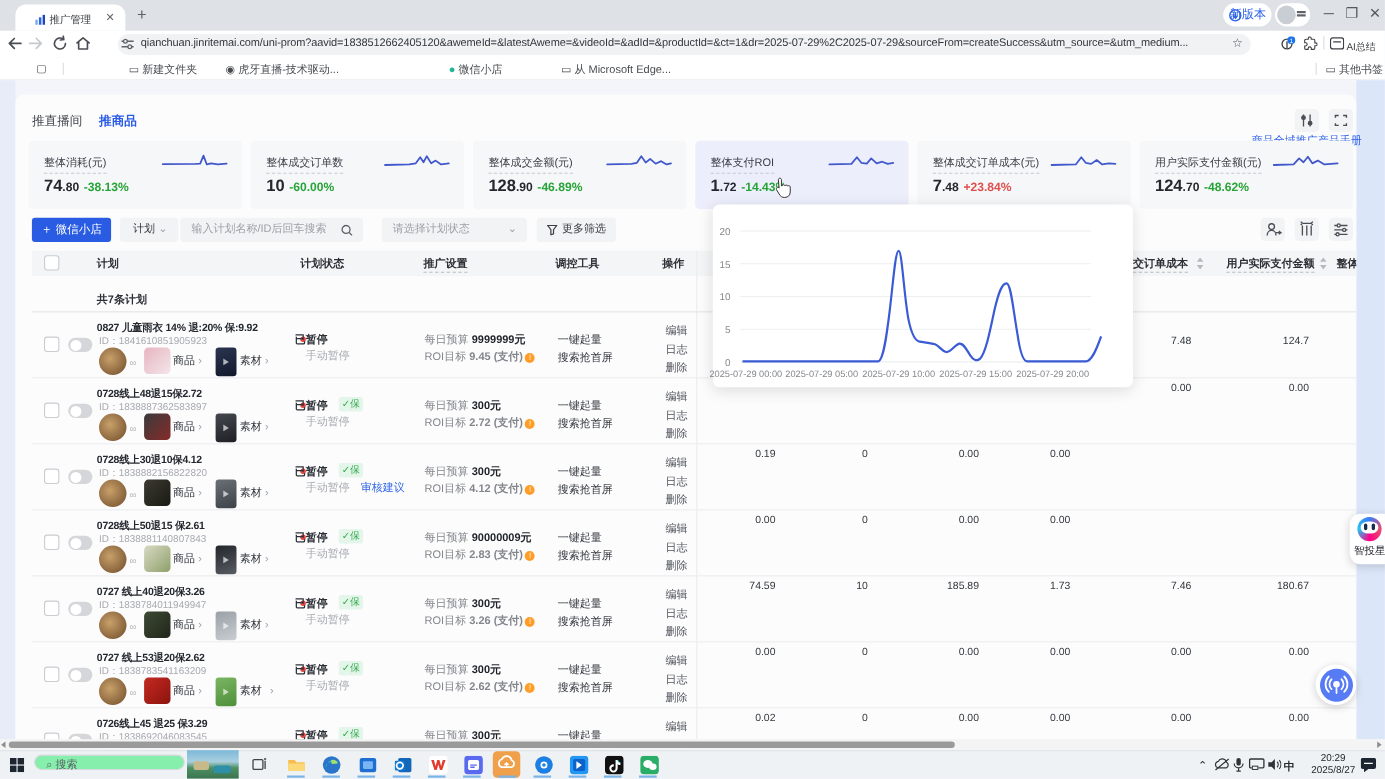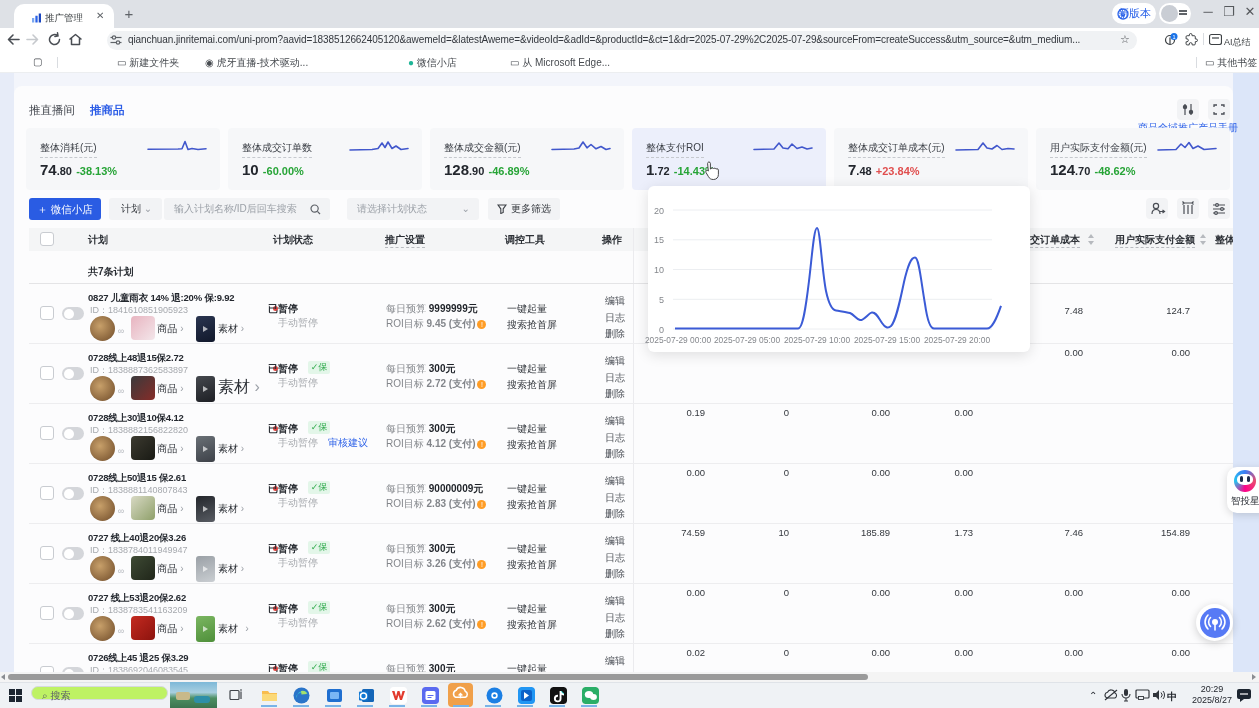--- a/index.html
+++ b/index.html
@@ -70,21 +70,21 @@
   .tool2 { position:absolute; left:478px; top:34px; }
   .op { position:absolute; left:576px; color:#4e5259; }
   .num { position:absolute; top:23px; font-size:9.5px; color:#33373d; text-align:right; width:60px;margin-top:40px; }
   .n1 { left:616px; } .n2 { left:700px; } .n3 { left:801px; } .n4 { left:884px; } .n5 { left:994px; } .n6 { left:1101px; }
   
   #popup { left:648px; top:186px; width:382px; height:166px; background:#fff; border-radius:6px; box-shadow:0 3px 14px rgba(0,0,0,0.12); }
   
   #hscroll { left:0; top:672px; width:1259px; height:10px; background:#f4f4f4; }
   #hthumb { left:8px; top:674px; width:860px; height:6px; background:#9a9a9a; border-radius:3px; }
   #taskbar { left:0; top:682px; width:1259px; height:26px; background:#eff2f5; border-top:1px solid #dfe3e8; }
-  #tsearch { left:31px; top:686px; width:137px; height:14px; background:#bef264; border:1px solid #d6dade; border-radius:10px; font-size:10px; color:#5c6166; line-height:18px; }
+  #tsearch { left:31px; top:686px; width:137px; height:14px; background:#86efac; border:1px solid #d6dade; border-radius:10px; font-size:10px; color:#5c6166; line-height:18px; }
   .tico { top:687px; width:17px; height:17px; border-radius:3px; }
   #clock { left:1186px; top:684px; width:52px; font-size:9px; color:#23272e; text-align:center; line-height:11px; }
 </style>
 </head>
 <body>
 
   <div id="tabstrip" class="abs"></div>
   <div id="tab" class="abs">
     <svg class="fav" viewBox="0 0 12 12">
       <rect x="0" y="6" width="3" height="6" fill="#7aa7f0"></rect>
@@ -300,21 +300,21 @@
   <span class="cb"></span>
     <span class="tog"></span>
   <div class="nm">0728线上48退15保2.72</div>
   <div class="id">ID：1838887362583897</div>
   <div class="imgs">
     <span style="display:inline-block;width:25px;height:25px;border-radius:50%;background:radial-gradient(circle at 40% 40%, #c8a06a, #6e4a28);vertical-align:top;"></span>
     <span style="display:inline-block;width:10px;color:#b4b7bc;font-size:9px;vertical-align:-9px;">∞</span>
     <span style="display:inline-block;width:24px;height:24px;border-radius:4px;background:linear-gradient(135deg, #3a3a3c, #862c28);vertical-align:top;"></span>
     <span style="color:#2c3036;font-size:10px;vertical-align:-7px;"> 商品 <span style="color:#9ca1a8;">›</span></span>
     <span style="position:relative;display:inline-block;width:19px;height:26px;border-radius:3px;background:linear-gradient(160deg, #45484e, #1d1f24);vertical-align:top;margin-left:10px;"><span style="position:absolute;left:7px;top:10px;width:0;height:0;border-top:3.5px solid transparent;border-bottom:3.5px solid transparent;border-left:5px solid rgba(255,255,255,0.65);"></span></span>
-    <span style="color:#2c3036;font-size:16px;vertical-align:-7px;"> 素材 <span style="color:#9ca1a8;">›</span></span>
+    <span style="color:#2c3036;font-size:10px;vertical-align:-7px;"> 素材 <span style="color:#9ca1a8;">›</span></span>
   </div>
   <span class="dot"></span>
     <span class="st1">已暂停</span>
     <span class="bao">✓保</span>
   <span class="st2">手动暂停</span>
   <div class="bud">每日预算 <b>300元</b></div>
   <div class="roi">ROI目标 <b>2.72 (支付)</b><span class="info">!</span></div>
   <div class="tool1">一键起量</div>
   <div class="tool2">搜索抢首屏</div>
   <div class="op" style="top:10px;">编辑</div>
@@ -377,21 +377,21 @@
   <div class="tool1">一键起量</div>
   <div class="tool2">搜索抢首屏</div>
   <div class="op" style="top:10px;">编辑</div>
   <div class="op" style="top:27px;">日志</div>
   <div class="op" style="top:43px;">删除</div>
   <span class="num n1">74.59</span>
     <span class="num n2">10</span>
     <span class="num n3">185.89</span>
     <span class="num n4">1.73</span>
     <span class="num n5">7.46</span>
-    <span class="num n6">154.89</span>
+    <span class="num n6">180.67</span>
 </div>
 <div class="abs row" style="top:524px;">
   <span class="cb"></span>
     <span class="tog"></span>
   <div class="nm">0727 线上40退20保3.26</div>
   <div class="id">ID：1838784011949947</div>
   <div class="imgs">
     <span style="display:inline-block;width:25px;height:25px;border-radius:50%;background:radial-gradient(circle at 40% 40%, #c8a06a, #6e4a28);vertical-align:top;"></span>
     <span style="display:inline-block;width:10px;color:#b4b7bc;font-size:9px;vertical-align:-9px;">∞</span>
     <span style="display:inline-block;width:24px;height:24px;border-radius:4px;background:linear-gradient(135deg, #3e4a34, #20261a);vertical-align:top;"></span>

